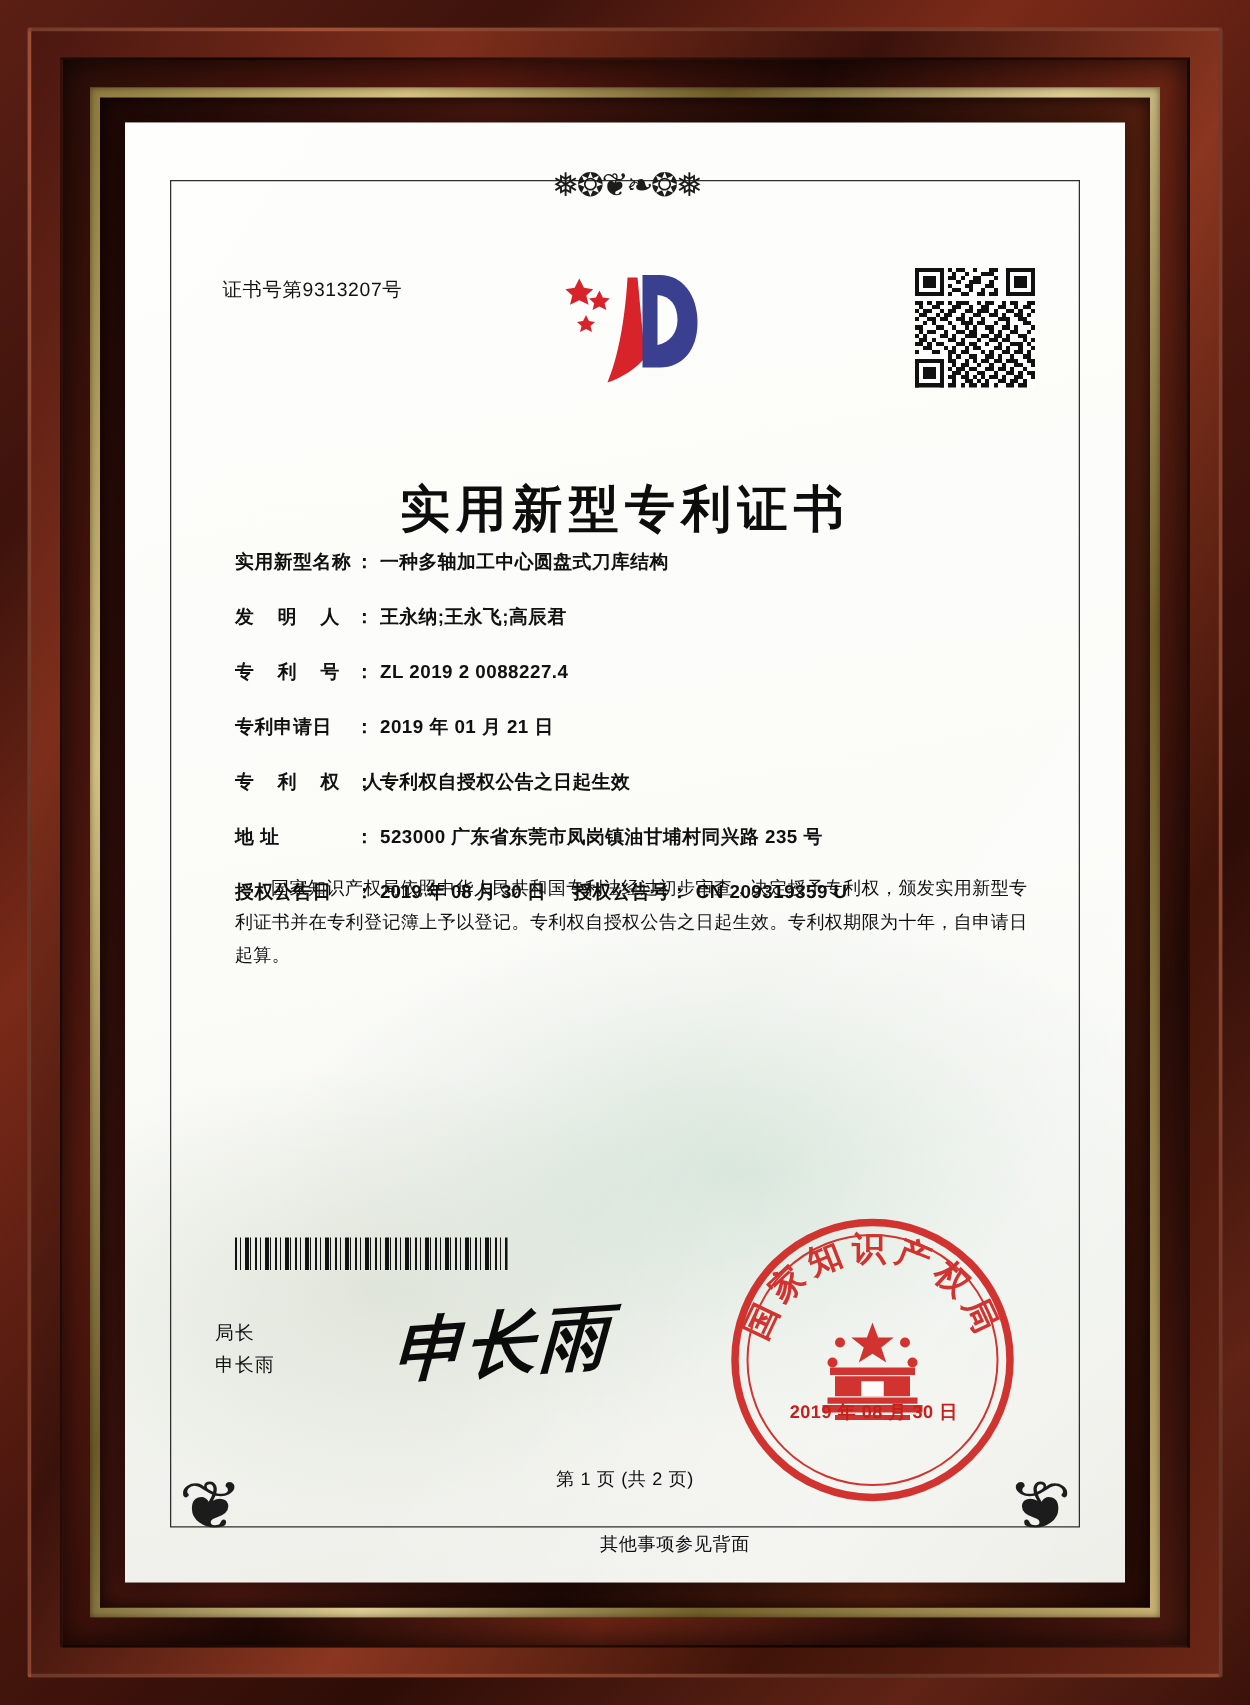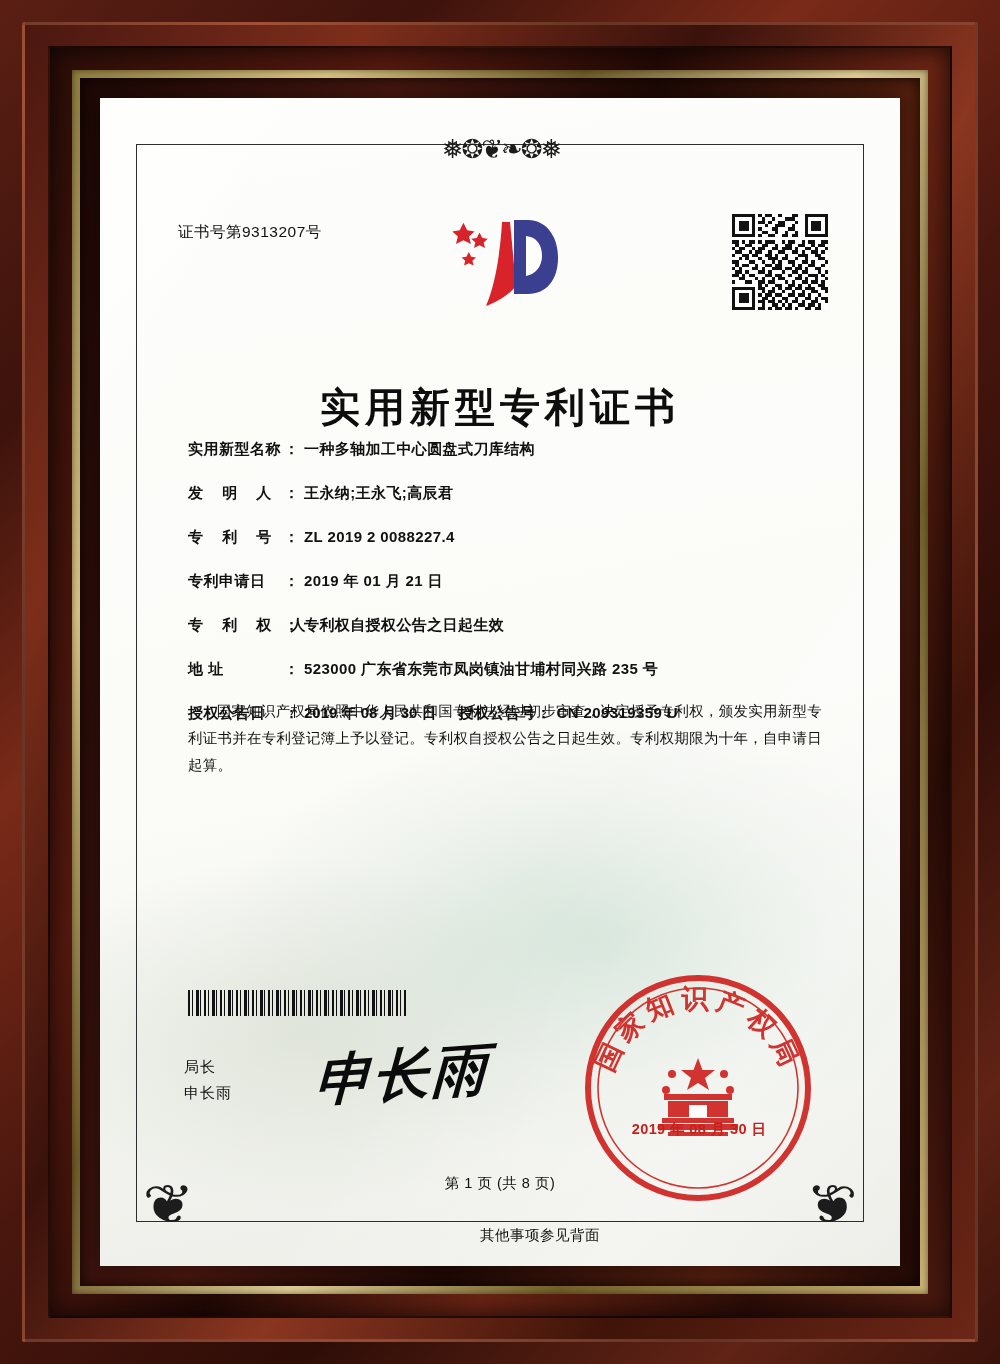--- a/index.html
+++ b/index.html
@@ -216,21 +216,21 @@
       #111 0px, #111 2px, transparent 2px, transparent 4px,
       #111 4px, #111 5px, transparent 5px, transparent 8px,
       #111 8px, #111 11px, transparent 11px, transparent 12px,
       #111 12px, #111 13px, transparent 13px, transparent 16px
     );
   }
 
   
   .sig-label {
     position: absolute;
-    left: 84px; top: 956px;
+    left: 72px; top: 956px;
     font-size: 15px;
     color: #111;
     line-height: 26px;
     letter-spacing: 1px;
   }
   .sig-script {
     position: absolute;
     left: 215px; top: 940px;
     font-size: 56px;
     color: #0b0b0b;
@@ -618,17 +618,17 @@
             <rect x="-9" y="9" width="18" height="12" fill="#fdfdfb"></rect>
             <rect x="-36" y="22" width="72" height="5"></rect>
             <rect x="-40" y="28" width="80" height="6"></rect>
             <rect x="-30" y="36" width="60" height="4"></rect>
           </g>
         </g>
       </svg>
     </div>
     <div class="seal-date">2019 年 08 月 30 日</div>
 
-    <div class="page-no">第 1 页 (共 8 页)</div>
+    <div class="page-no">第 1 页 (共 2 页)</div>
     <div class="footnote">其他事项参见背面</div>
 
   </div>
 </div>
 
 </body></html>

